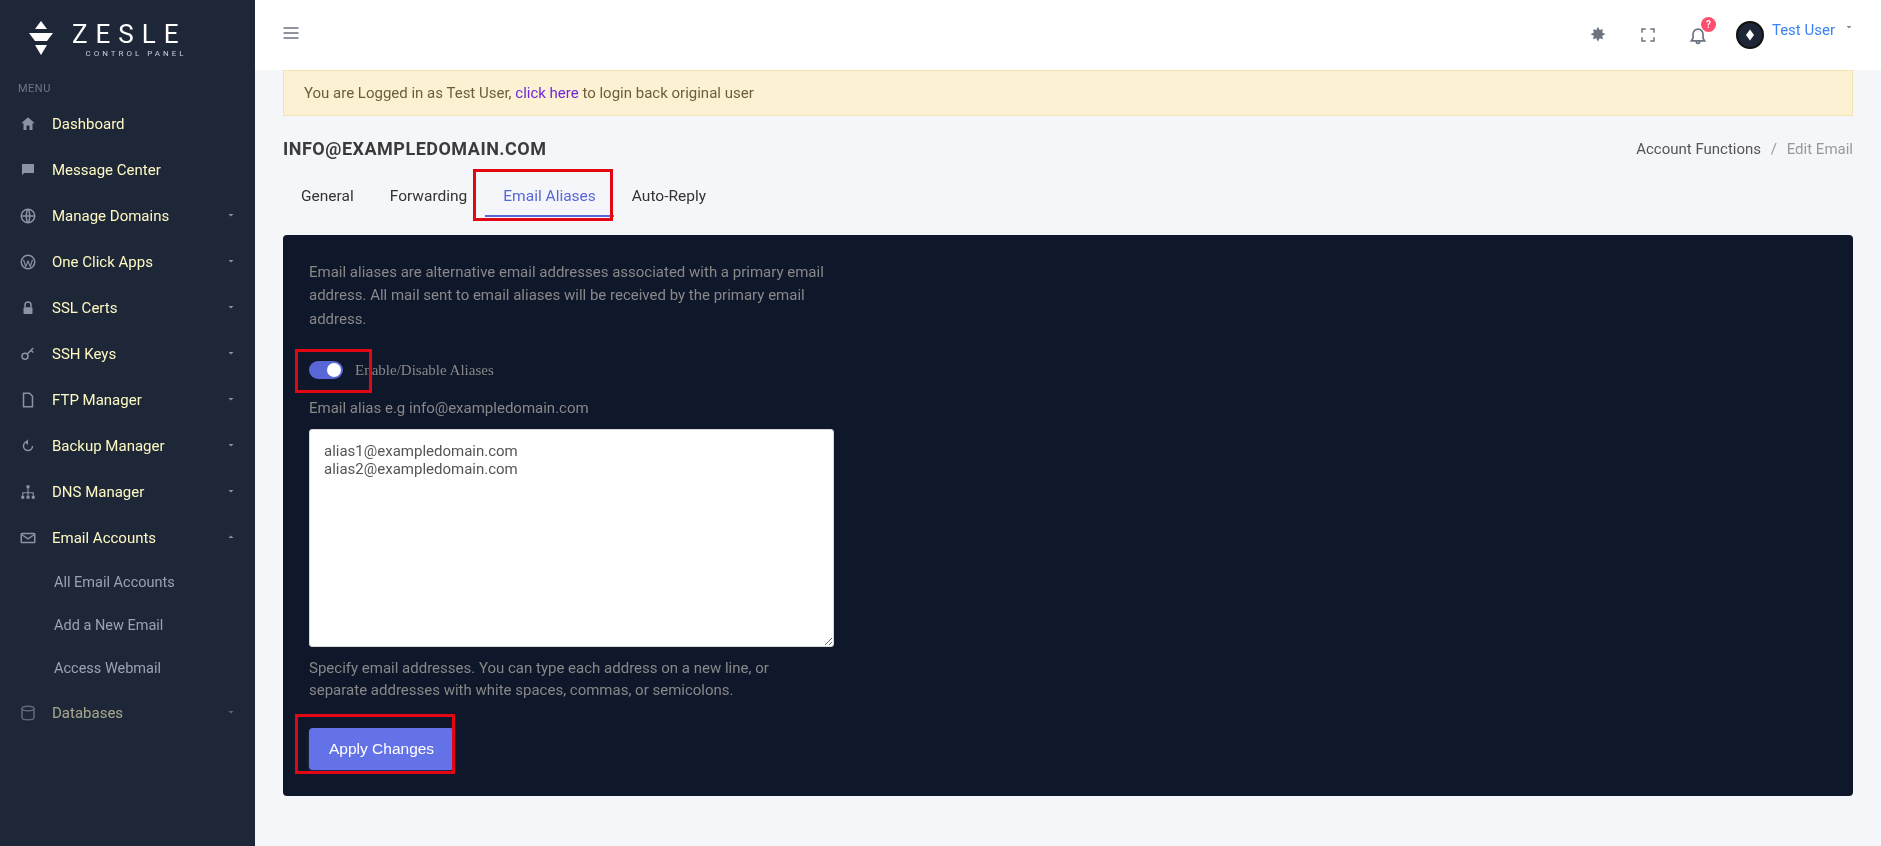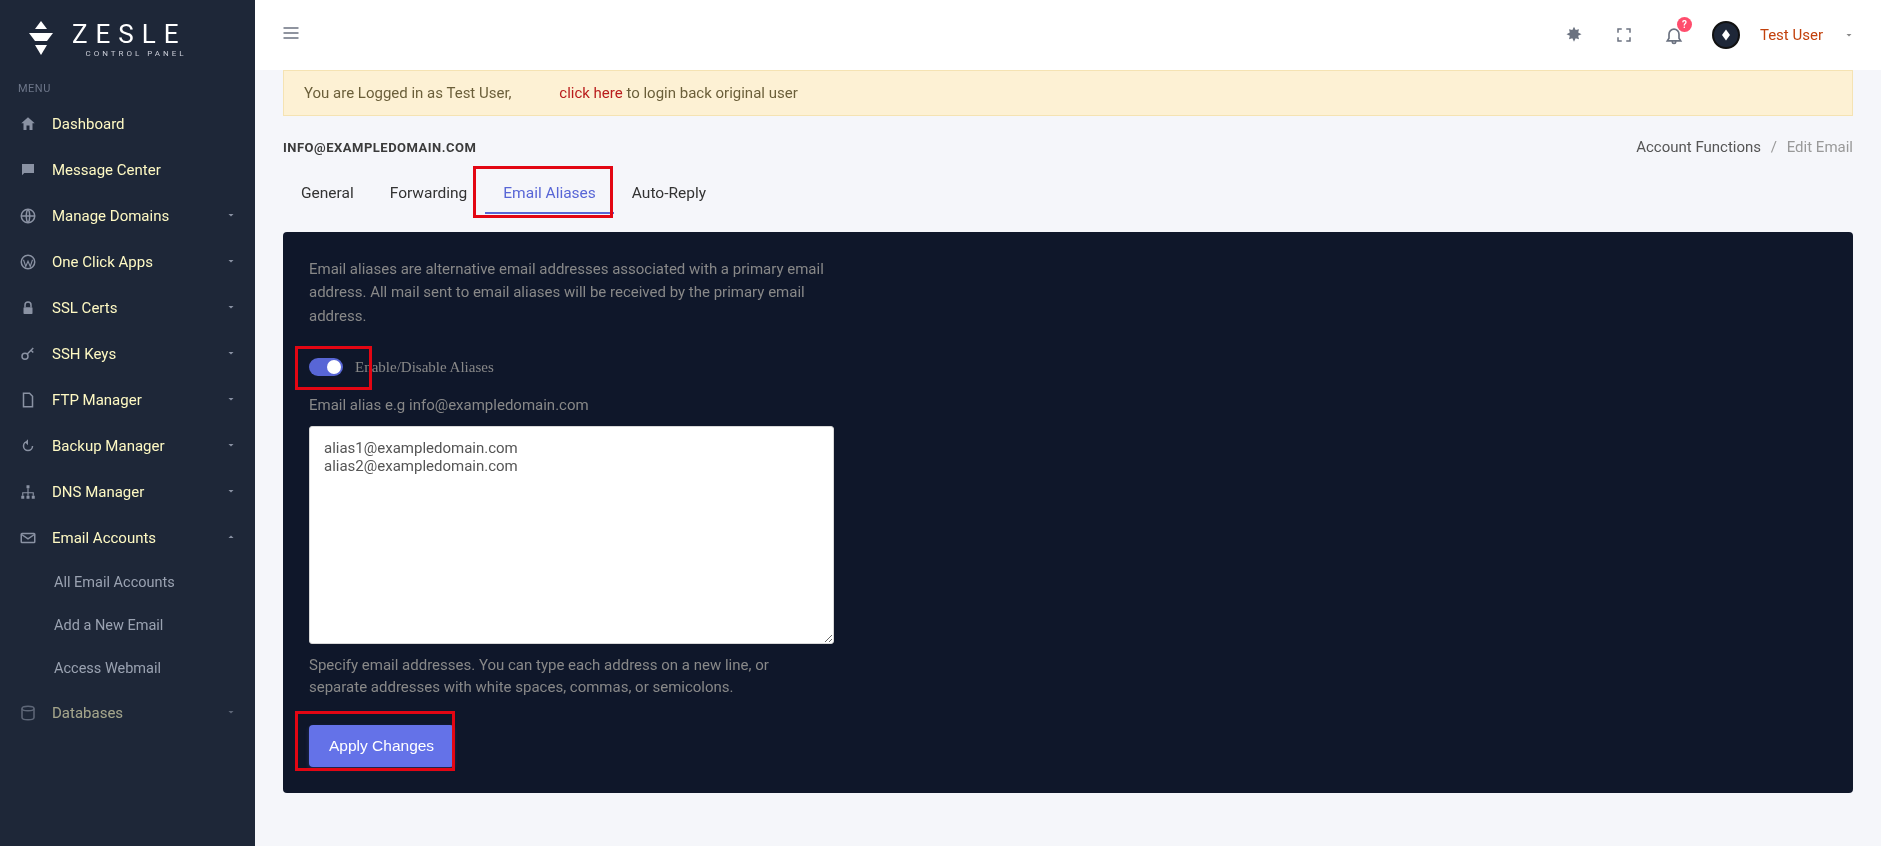--- a/index.html
+++ b/index.html
@@ -21,28 +21,28 @@
 .nav-item.sub { padding-left: 54px; font-size:14.5px; color:#9aa2b1; }
 
 
 .main { flex:1; display:flex; flex-direction:column; min-width:0; }
 .topbar { background:#fff; height:70px; display:flex; align-items:center; padding: 0 26px; }
 .hamburger { color:#6b7280; cursor:pointer; }
 .top-right { margin-left:auto; display:flex; align-items:center; gap:26px; }
 .top-icon { color:#6b7280; cursor:pointer; position:relative; display:flex; align-items:center; justify-content:center; width:24px; height:24px; }
 .badge { position:absolute; top:-6px; right:-6px; background:#ff4d6d; color:#fff; border-radius:50%; font-size:10px; width:15px; height:15px; display:flex; align-items:center; justify-content:center; font-weight:600; }
 .avatar { width:28px; height:28px; border-radius:50%; background:#1e2738; border:2px solid #111; display:flex; align-items:center; justify-content:center; color:#fff; }
-.user-btn { display:flex; align-items:center; gap:20px; font-size:15px; color:#c2410c; cursor:pointer; }
+.user-btn { display:flex; gap:8px; font-size:15px; color:#3b82f6; cursor:pointer; }
 
 
 .content { padding: 0 28px 40px; }
 .notice { background:#fdf1d4; border:1px solid #f5e3b3; padding:13px 20px; color:#6b5f3a; font-size:15px; }
-.notice a { color:#b91c1c; text-decoration:none;margin-left:44px; }
+.notice a { color:#6d28d9; text-decoration:none; }
 .page-head { display:flex; align-items:center; padding: 22px 0 18px; }
-.page-title { font-size:13px; font-weight:700; letter-spacing:0.5px; color:#3b3b3b; }
+.page-title { font-size:18px; font-weight:700; letter-spacing:0.5px; color:#3b3b3b; }
 .breadcrumb { margin-left:auto; font-size:15px; color:#555; }
 .breadcrumb .sep { color:#999; margin:0 6px; }
 .breadcrumb .current { color:#999; }
 
 .tabs { display:flex; gap:0; border-bottom:none; }
 .tab { padding: 10px 18px; font-size:15.5px; color:#333; cursor:pointer; border-bottom:2px solid transparent; }
 .tab.active { color:#5866d6; border-bottom-color:#5866d6; }
 
 .card { background:#0f172a; border-radius:4px; padding:26px; margin-top:18px; width:100%; }
 .desc { color:#888; font-size:15px; line-height:1.55; max-width:520px; }

